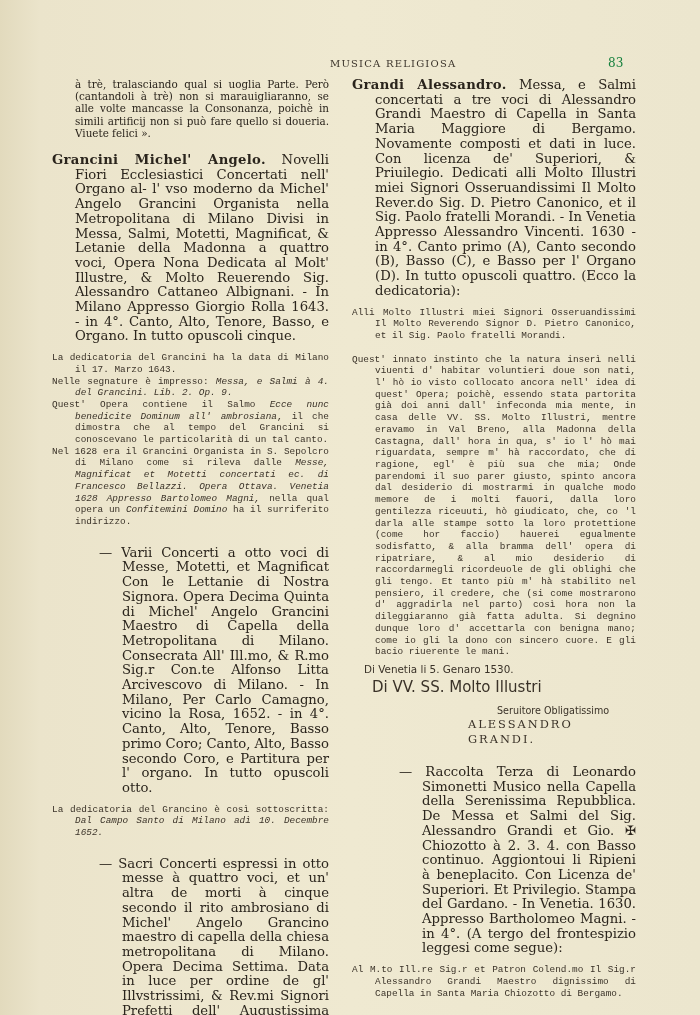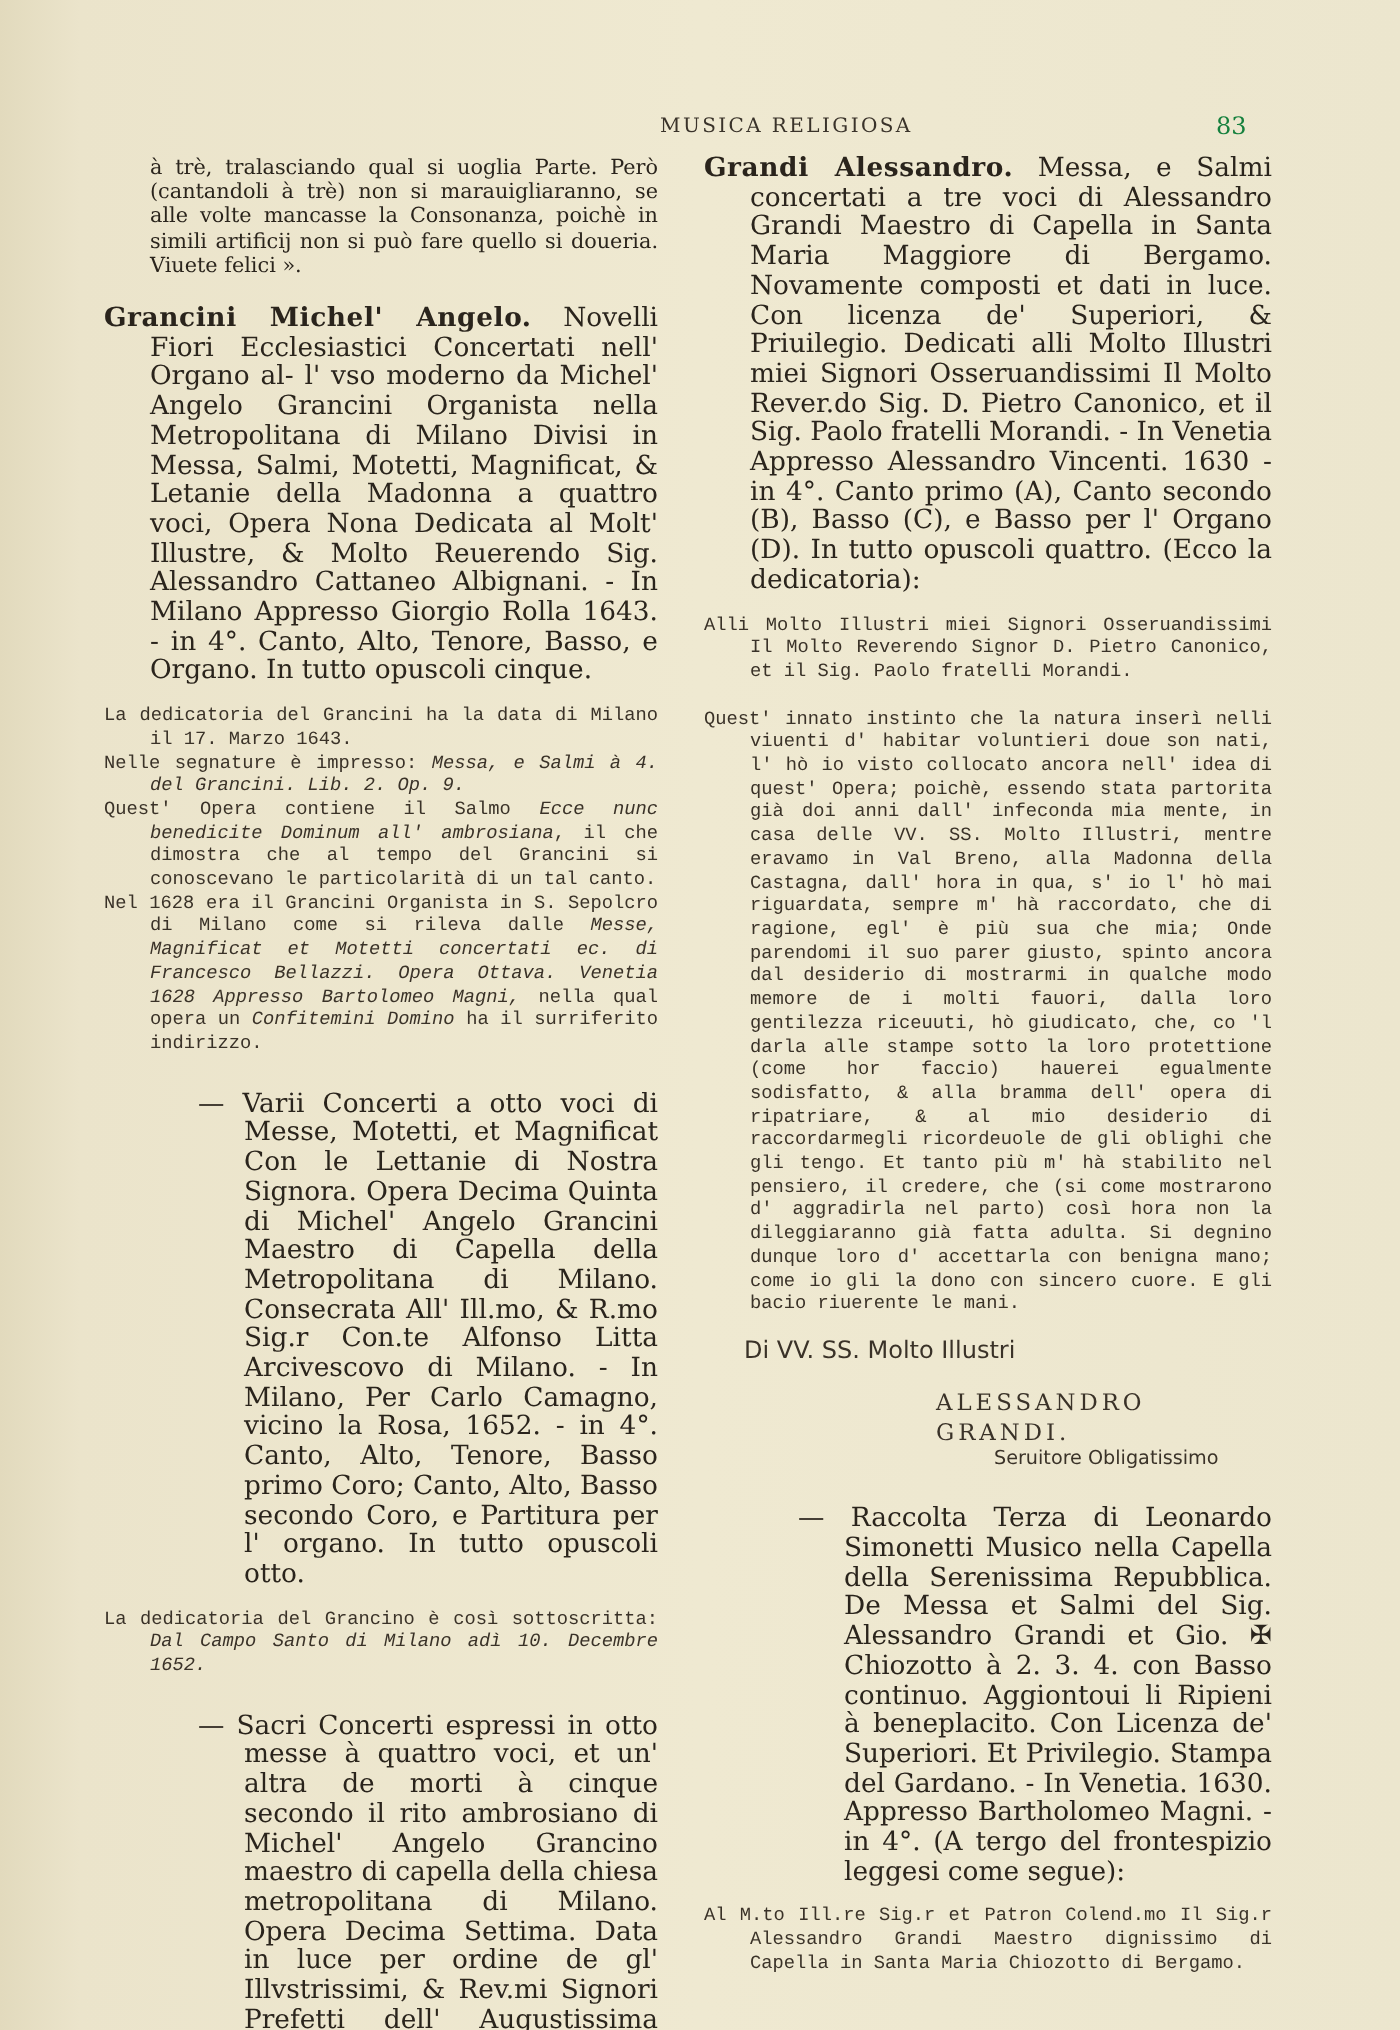--- a/index.html
+++ b/index.html
@@ -79,25 +79,26 @@
   <p class="entry dash"><span>—</span><span> Sacri Concerti espressi in otto messe à quattro voci, et un' altra de morti à cinque secondo il rito ambrosiano di Michel' Angelo Grancino maestro di capella della chiesa metropolitana di Milano. Opera Decima Settima. Data in luce per ordine de gl' Illvstrissimi, &amp; Rev.mi Signori Prefetti dell' Augustissima Fabrica di detta chiesa e consegrati all' Illustrissimo, e Reuerendissimo Signore Monsignore, Alfonso Litta Arcivescovo di Milano. - Dal Campo Santo di Milano, il 15. Decembre 1664. Per Gio. Francesco, &amp; fratelli Camagni Stampatori. - in fol. mass., di pag. 137.</span></p>
 </div>
 
 <div class="col col-right">
   <p class="entry"><span class="head">Grandi Alessandro.</span><span> Messa, e Salmi concertati a tre voci di Alessandro Grandi Maestro di Capella in Santa Maria Maggiore di Bergamo. Novamente composti et dati in luce. Con licenza de' Superiori, &amp; Priuilegio. Dedicati alli Molto Illustri miei Signori Osseruandissimi Il Molto Rever.do Sig. D. Pietro Canonico, et il Sig. Paolo fratelli Morandi. - In Venetia Appresso Alessandro Vincenti. 1630 - in 4°. Canto primo (A), Canto secondo (B), Basso (C), e Basso per l' Organo (D). In tutto opuscoli quattro. (Ecco la dedicatoria):</span></p>
 
   <p class="note">Alli Molto Illustri miei Signori Osseruandissimi Il Molto Reverendo Signor D. Pietro Canonico, et il Sig. Paolo fratelli Morandi.</p>
   <div class="spacer-m"></div>
   <p class="note">Quest' innato instinto che la natura inserì nelli viuenti d' habitar voluntieri doue son nati, l' hò io visto collocato ancora nell' idea di quest' Opera; poichè, essendo stata partorita già doi anni dall' infeconda mia mente, in casa delle VV. SS. Molto Illustri, mentre eravamo in Val Breno, alla Madonna della Castagna, dall' hora in qua, s' io l' hò mai riguardata, sempre m' hà raccordato, che di ragione, egl' è più sua che mia; Onde parendomi il suo parer giusto, spinto ancora dal desiderio di mostrarmi in qualche modo memore de i molti fauori, dalla loro gentilezza riceuuti, hò giudicato, che, co 'l darla alle stampe sotto la loro protettione (come hor faccio) hauerei egualmente sodisfatto, &amp; alla bramma dell' opera di ripatriare, &amp; al mio desiderio di raccordarmegli ricordeuole de gli oblighi che gli tengo. Et tanto più m' hà stabilito nel pensiero, il credere, che (si come mostrarono d' aggradirla nel parto) così hora non la dileggiaranno già fatta adulta. Si degnino dunque loro d' accettarla con benigna mano; come io gli la dono con sincero cuore. E gli bacio riuerente le mani.</p>
   <div class="spacer-s"></div>
+  <p class="note-plain" style="font-size:10.4px;padding-left:12px;">Di Venetia li 5. Genaro 1530.</p>
   <div class="spacer-s"></div>
-  <p class="note-plain" style="font-size:12px;padding-left:20px;">Di VV. SS. Molto Illustri</p>
+  <p class="note-plain" style="font-size:15px;padding-left:20px;">Di VV. SS. Molto Illustri</p>
   <div class="spacer-m"></div>
+  <p class="note-plain" style="font-size:9.6px;padding-left:145px;">Seruitore Obligatissimo</p>
   <p class="note-plain" style="font-family:'DejaVu Serif','Liberation Serif',serif;font-size:11.4px;letter-spacing:2px;padding-left:116px;line-height:15px;">ALESSANDRO GRANDI.</p>
-  <p class="note-plain" style="font-size:9.6px;padding-left:145px;">Seruitore Obligatissimo</p>
 
   <div class="spacer-l"></div>
 
   <p class="entry dash"><span>—</span><span> Raccolta Terza di Leonardo Simonetti Musico nella Capella della Serenissima Repubblica. De Messa et Salmi del Sig. Alessandro Grandi et Gio. ✠ Chiozotto à 2. 3. 4. con Basso continuo. Aggiontoui li Ripieni à beneplacito. Con Licenza de' Superiori. Et Privilegio. Stampa del Gardano. - In Venetia. 1630. Appresso Bartholomeo Magni. - in 4°. (A tergo del frontespizio leggesi come segue):</span></p>
 
   <p class="note">Al M.to Ill.re Sig.r et Patron Colend.mo Il Sig.r Alessandro Grandi Maestro dignissimo di Capella in Santa Maria Chiozotto di Bergamo.</p>
   <div class="spacer-m"></div>
 </div>
 
 </body></html>

